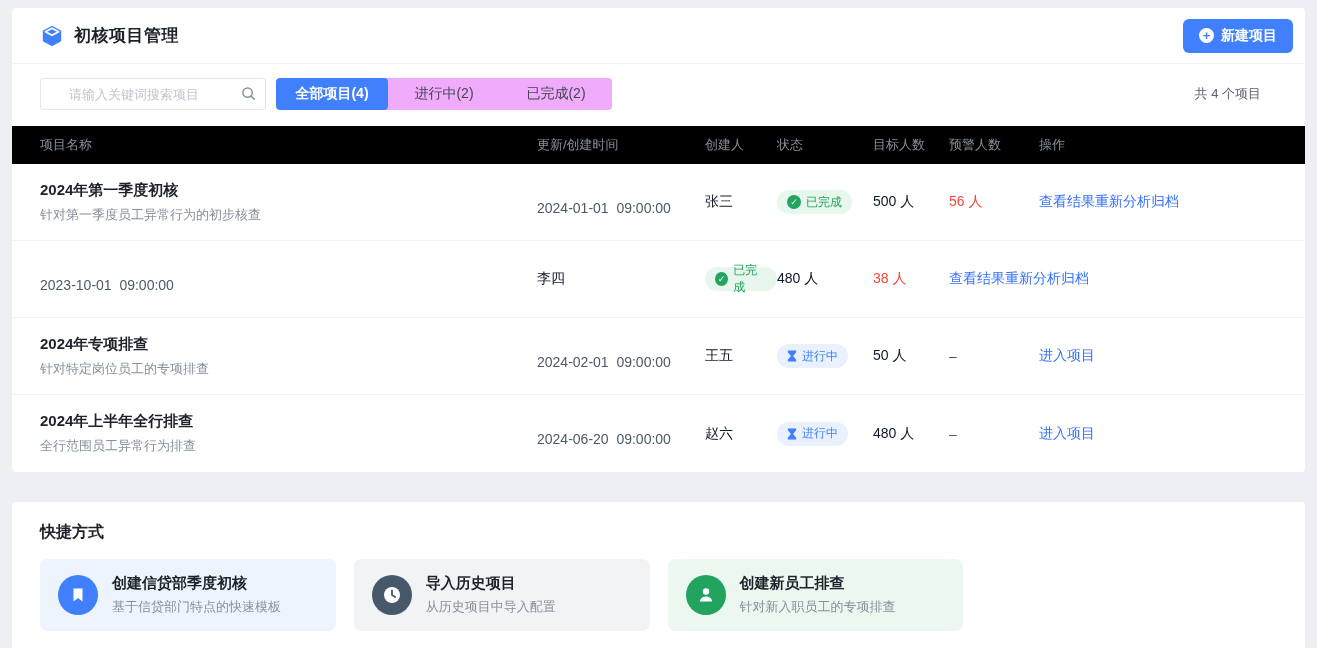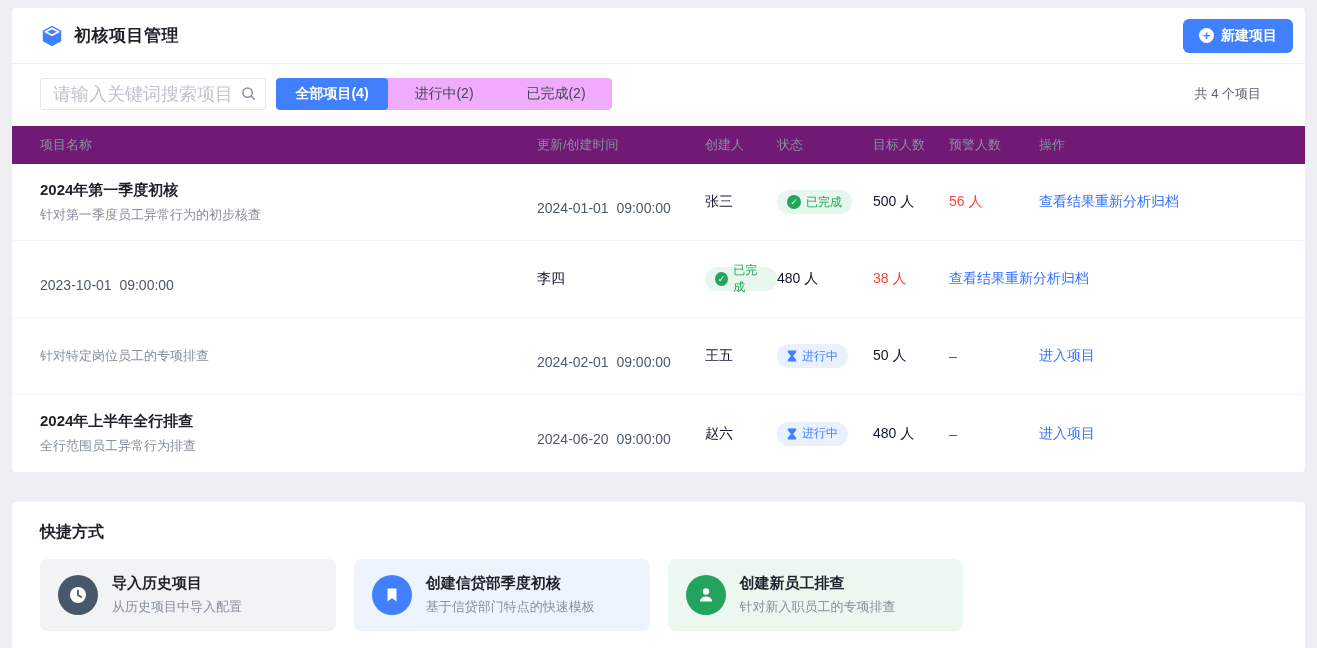--- a/index.html
+++ b/index.html
@@ -12,31 +12,31 @@
   .page-header { display:flex; align-items:center; height:56px; padding:0 12px 0 28px; border-bottom:1px solid #f0f1f5; }
   .cube-icon { width:24px; height:24px; margin-right:10px; flex:none; }
   .page-title { font-size:17px; font-weight:bold; letter-spacing:.5px; }
   .spacer { flex:1; }
   .btn-primary { display:inline-flex; align-items:center; gap:7px; background:#4080ff; color:#fff; border:none; height:34px; padding:0 16px; border-radius:6px; font-size:14px; font-weight:bold; cursor:pointer; }
   .plus-circle { width:15px; height:15px; background:#fff; color:#4080ff; border-radius:50%; display:inline-flex; align-items:center; justify-content:center; font-size:13px; font-weight:bold; line-height:1; }
 
   
   .toolbar { display:flex; align-items:center; padding:14px 28px 12px; }
   .search-box { position:relative; width:226px; height:32px; margin-right:10px; }
-  .search-box input { width:100%; height:100%; border:1px solid #e5e6eb; border-radius:3px; padding:0 32px 0 12px; font-size:18px; color:#404040; outline:none; font-family:inherit; }
+  .search-box input { width:100%; height:100%; border:1px solid #e5e6eb; border-radius:3px; padding:0 32px 0 28px; font-size:13px; color:#404040; outline:none; font-family:inherit; }
   .search-box input::placeholder { color:#c0c4cc; }
   .search-icon { position:absolute; right:10px; top:8px; width:15px; height:15px; }
   .tab-group { display:flex; background:#f0abfc; border-radius:4px; overflow:hidden; }
   .tab { min-width:112px; height:32px; display:flex; align-items:center; justify-content:center; font-size:14px; color:#42474f; padding:0 18px; cursor:pointer; border-radius:4px; }
   .tab.active { background:#4080ff; color:#fff; font-weight:bold; }
   .total-count { margin-left:auto; font-size:13px; color:#5b6270; padding-right:16px; }
 
   
   .grid-row { display:grid; grid-template-columns:1fr 168px 72px 96px 76px 90px 238px; align-items:center; padding:0 28px; }
-  .thead { background:#701a75; height:38px; margin-top:4px; }
+  .thead { background:#000000; height:38px; margin-top:4px; }
   .thead .col { font-size:13px; color:#86909c; }
   .trow { height:77px; border-bottom:1px solid #f2f3f7; }
   .trow:last-child { border-bottom:none; }
   .proj-name { font-size:15px; font-weight:bold; color:#1d2129; margin-bottom:6px; }
   .proj-desc { font-size:13px; color:#86909c; }
   .cell-time { font-size:14px; color:#4e5969; white-space:pre;margin-top:11px; }
   .cell-plain { font-size:14px; color:#0f172a; }
   .warning-val { font-size:14px; color:#4e5969; }
   .warning-val.red { color:#f5483b; }
   .badge { display:inline-flex; align-items:center; gap:5px; height:24px; padding:0 10px; border-radius:12px; font-size:12px; }
@@ -140,20 +140,21 @@
     <div class="warning-val red">38 人</div>
     <div class="ops">
           <a class="op-link">查看结果</a>
           <a class="op-link">重新分析</a>
           <a class="op-link">归档</a>
         </div>
   </div>
 
   <div class="grid-row trow">
     <div>
+      <div class="proj-name">2024年专项排查</div>
       <div class="proj-desc">针对特定岗位员工的专项排查</div>
     </div>
     <div class="cell-time">2024-02-01  09:00:00</div>
     <div class="cell-plain">王五</div>
     <div>
       <span class="badge progress">
 
         <svg class="hourglass-ic" viewBox="0 0 10 13">
           <path d="M0.5 0.5 H9.5 V2.5 L6.2 6.5 L9.5 10.5 V12.5 H0.5 V10.5 L3.8 6.5 L0.5 2.5 Z" fill="#4080ff"></path>
         </svg>
@@ -188,48 +189,48 @@
     <div class="ops">
           <a class="op-link">进入项目</a>
         </div>
   </div>
 </div>
 </div>
 
 <div class="card card-shortcuts">
   <div class="sc-title">快捷方式</div>
   <div class="sc-grid">
+  <div class="sc-card" style="background: rgb(237, 244, 254);">
+    <div class="sc-ic" style="background: rgb(64, 128, 255);">
+
+      <svg viewBox="0 0 20 20" class="show">
+        <path d="M5.5 3.5 h9 v13 l-4.5 -3.4 l-4.5 3.4 z" fill="#ffffff"></path>
+      </svg>
+
+    </div>
+    <div>
+      <div class="sc-card-title">创建信贷部季度初核</div>
+      <div class="sc-card-desc">基于信贷部门特点的快速模板</div>
+    </div>
+  </div>
+
   <div class="sc-card" style="background: rgb(242, 243, 245);">
     <div class="sc-ic" style="background: rgb(70, 88, 106);">
       <svg viewBox="0 0 20 20" class="show">
         <circle cx="10" cy="10" r="8" fill="#ffffff"></circle>
         <path d="M10 5.5 V10 L13.2 12" fill="none" stroke-width="1.8" stroke-linecap="round" class="tinted" stroke="#46586a"></path>
       </svg>
 
     </div>
     <div>
       <div class="sc-card-title">导入历史项目</div>
       <div class="sc-card-desc">从历史项目中导入配置</div>
     </div>
   </div>
 
-  <div class="sc-card" style="background: rgb(237, 244, 254);">
-    <div class="sc-ic" style="background: rgb(64, 128, 255);">
-
-      <svg viewBox="0 0 20 20" class="show">
-        <path d="M5.5 3.5 h9 v13 l-4.5 -3.4 l-4.5 3.4 z" fill="#ffffff"></path>
-      </svg>
-
-    </div>
-    <div>
-      <div class="sc-card-title">创建信贷部季度初核</div>
-      <div class="sc-card-desc">基于信贷部门特点的快速模板</div>
-    </div>
-  </div>
-
   <div class="sc-card" style="background: rgb(236, 247, 240);">
     <div class="sc-ic" style="background: rgb(34, 163, 94);">
 
       <svg viewBox="0 0 20 20" class="show">
         <circle cx="10" cy="6.5" r="3.2" fill="#ffffff"></circle>
         <path d="M3.8 16.5 a6.2 5 0 0 1 12.4 0 z" fill="#ffffff"></path>
       </svg>
 
     </div>
     <div>

